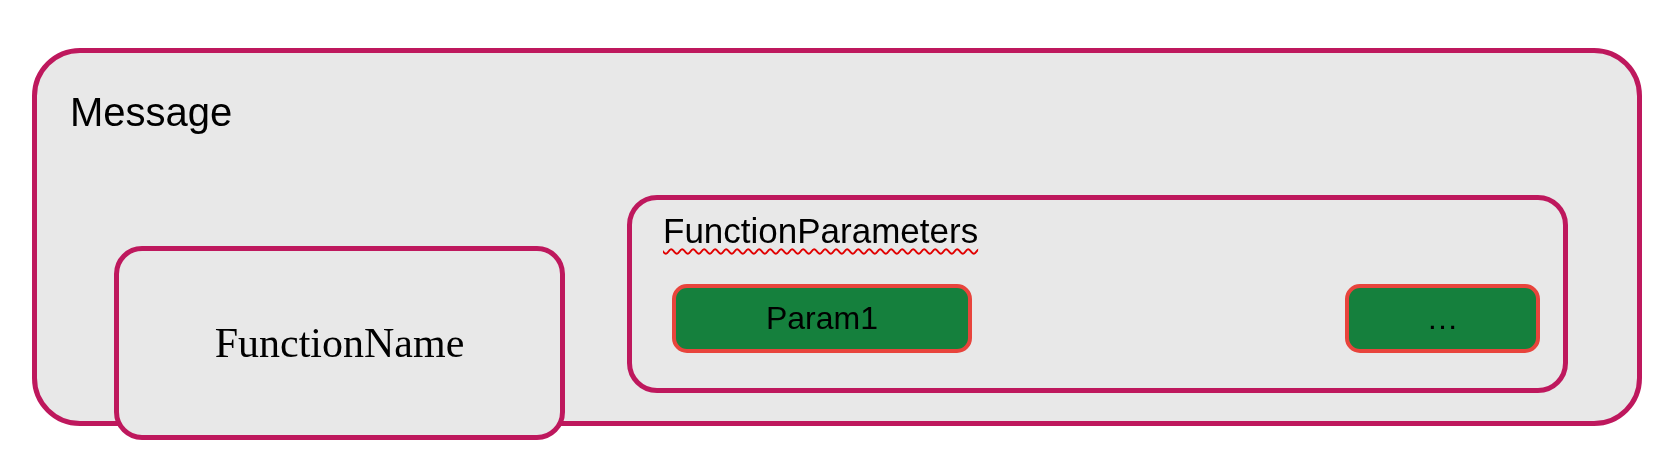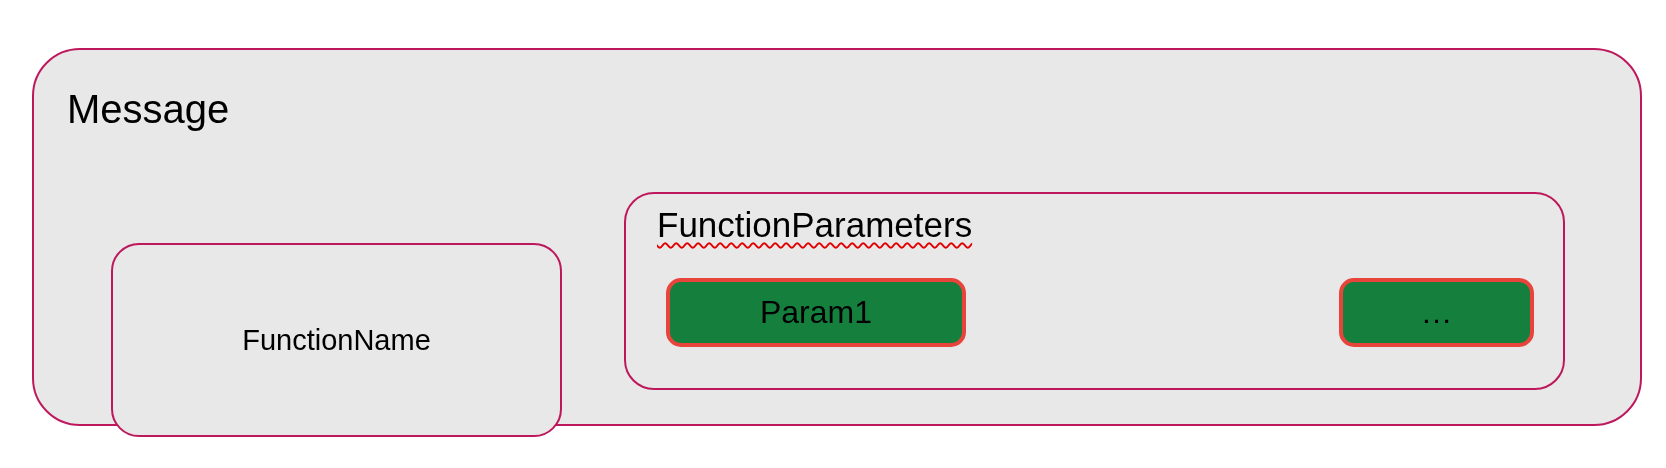--- a/index.html
+++ b/index.html
@@ -13,21 +13,21 @@
     position: relative;
     width: 1666px;
     height: 468px;
     background: #ffffff;
     overflow: hidden;
   }
   .box {
     position: absolute;
     box-sizing: border-box;
     background: #e8e8e8;
-    border: 2px solid #be185d;
+    border: 5px solid #be185d;
   }
   .message-box {
     left: 32px;
     top: 48px;
     width: 1610px;
     height: 378px;
     border-radius: 48px;
   }
   .message-label {
     position: absolute;
@@ -42,22 +42,23 @@
     left: 77px;
     top: 193px;
     width: 451px;
     height: 194px;
     border-radius: 28px;
     display: flex;
     align-items: center;
     justify-content: center;
   }
   .function-name-label {
-    font-size: 29px;
+    font-size: 42px;
     white-space: nowrap;
+    font-family: Liberation Serif, serif;
   }
   .function-parameters-box {
     left: 622px;
     top: 190px;
     width: 941px;
     height: 198px;
     border-radius: 30px;
   }
   .function-parameters-label {
     position: absolute;

